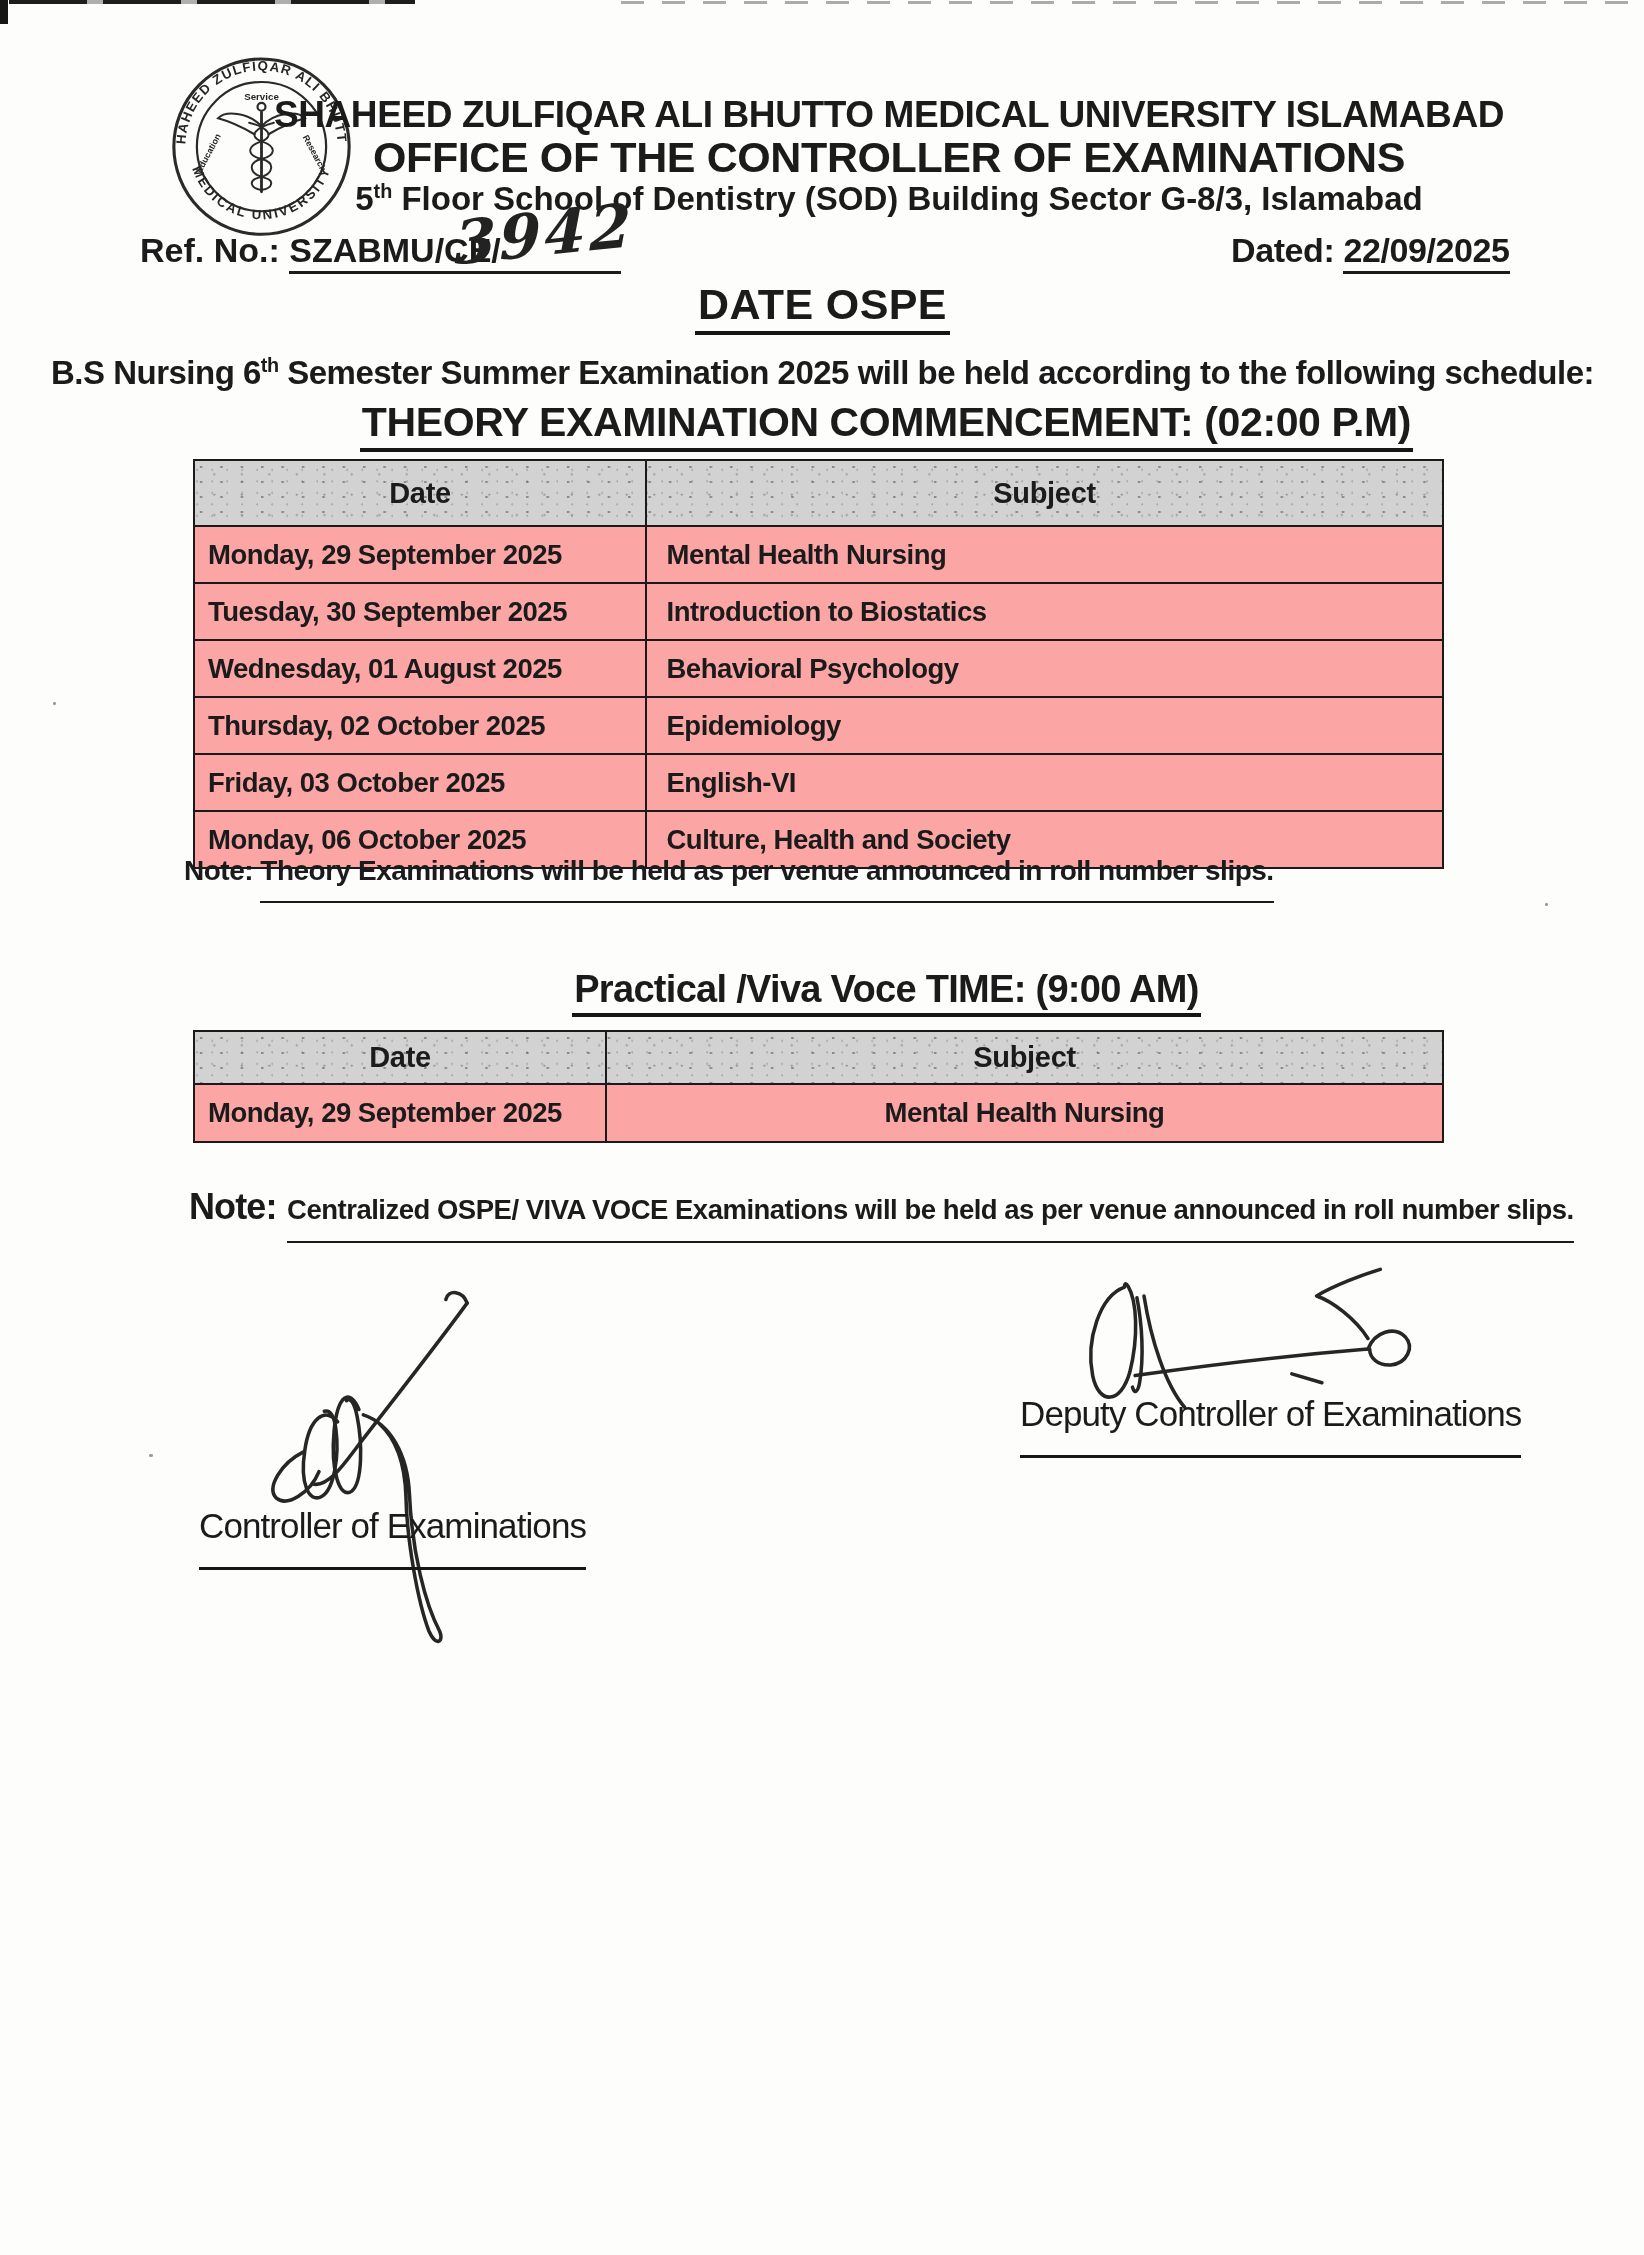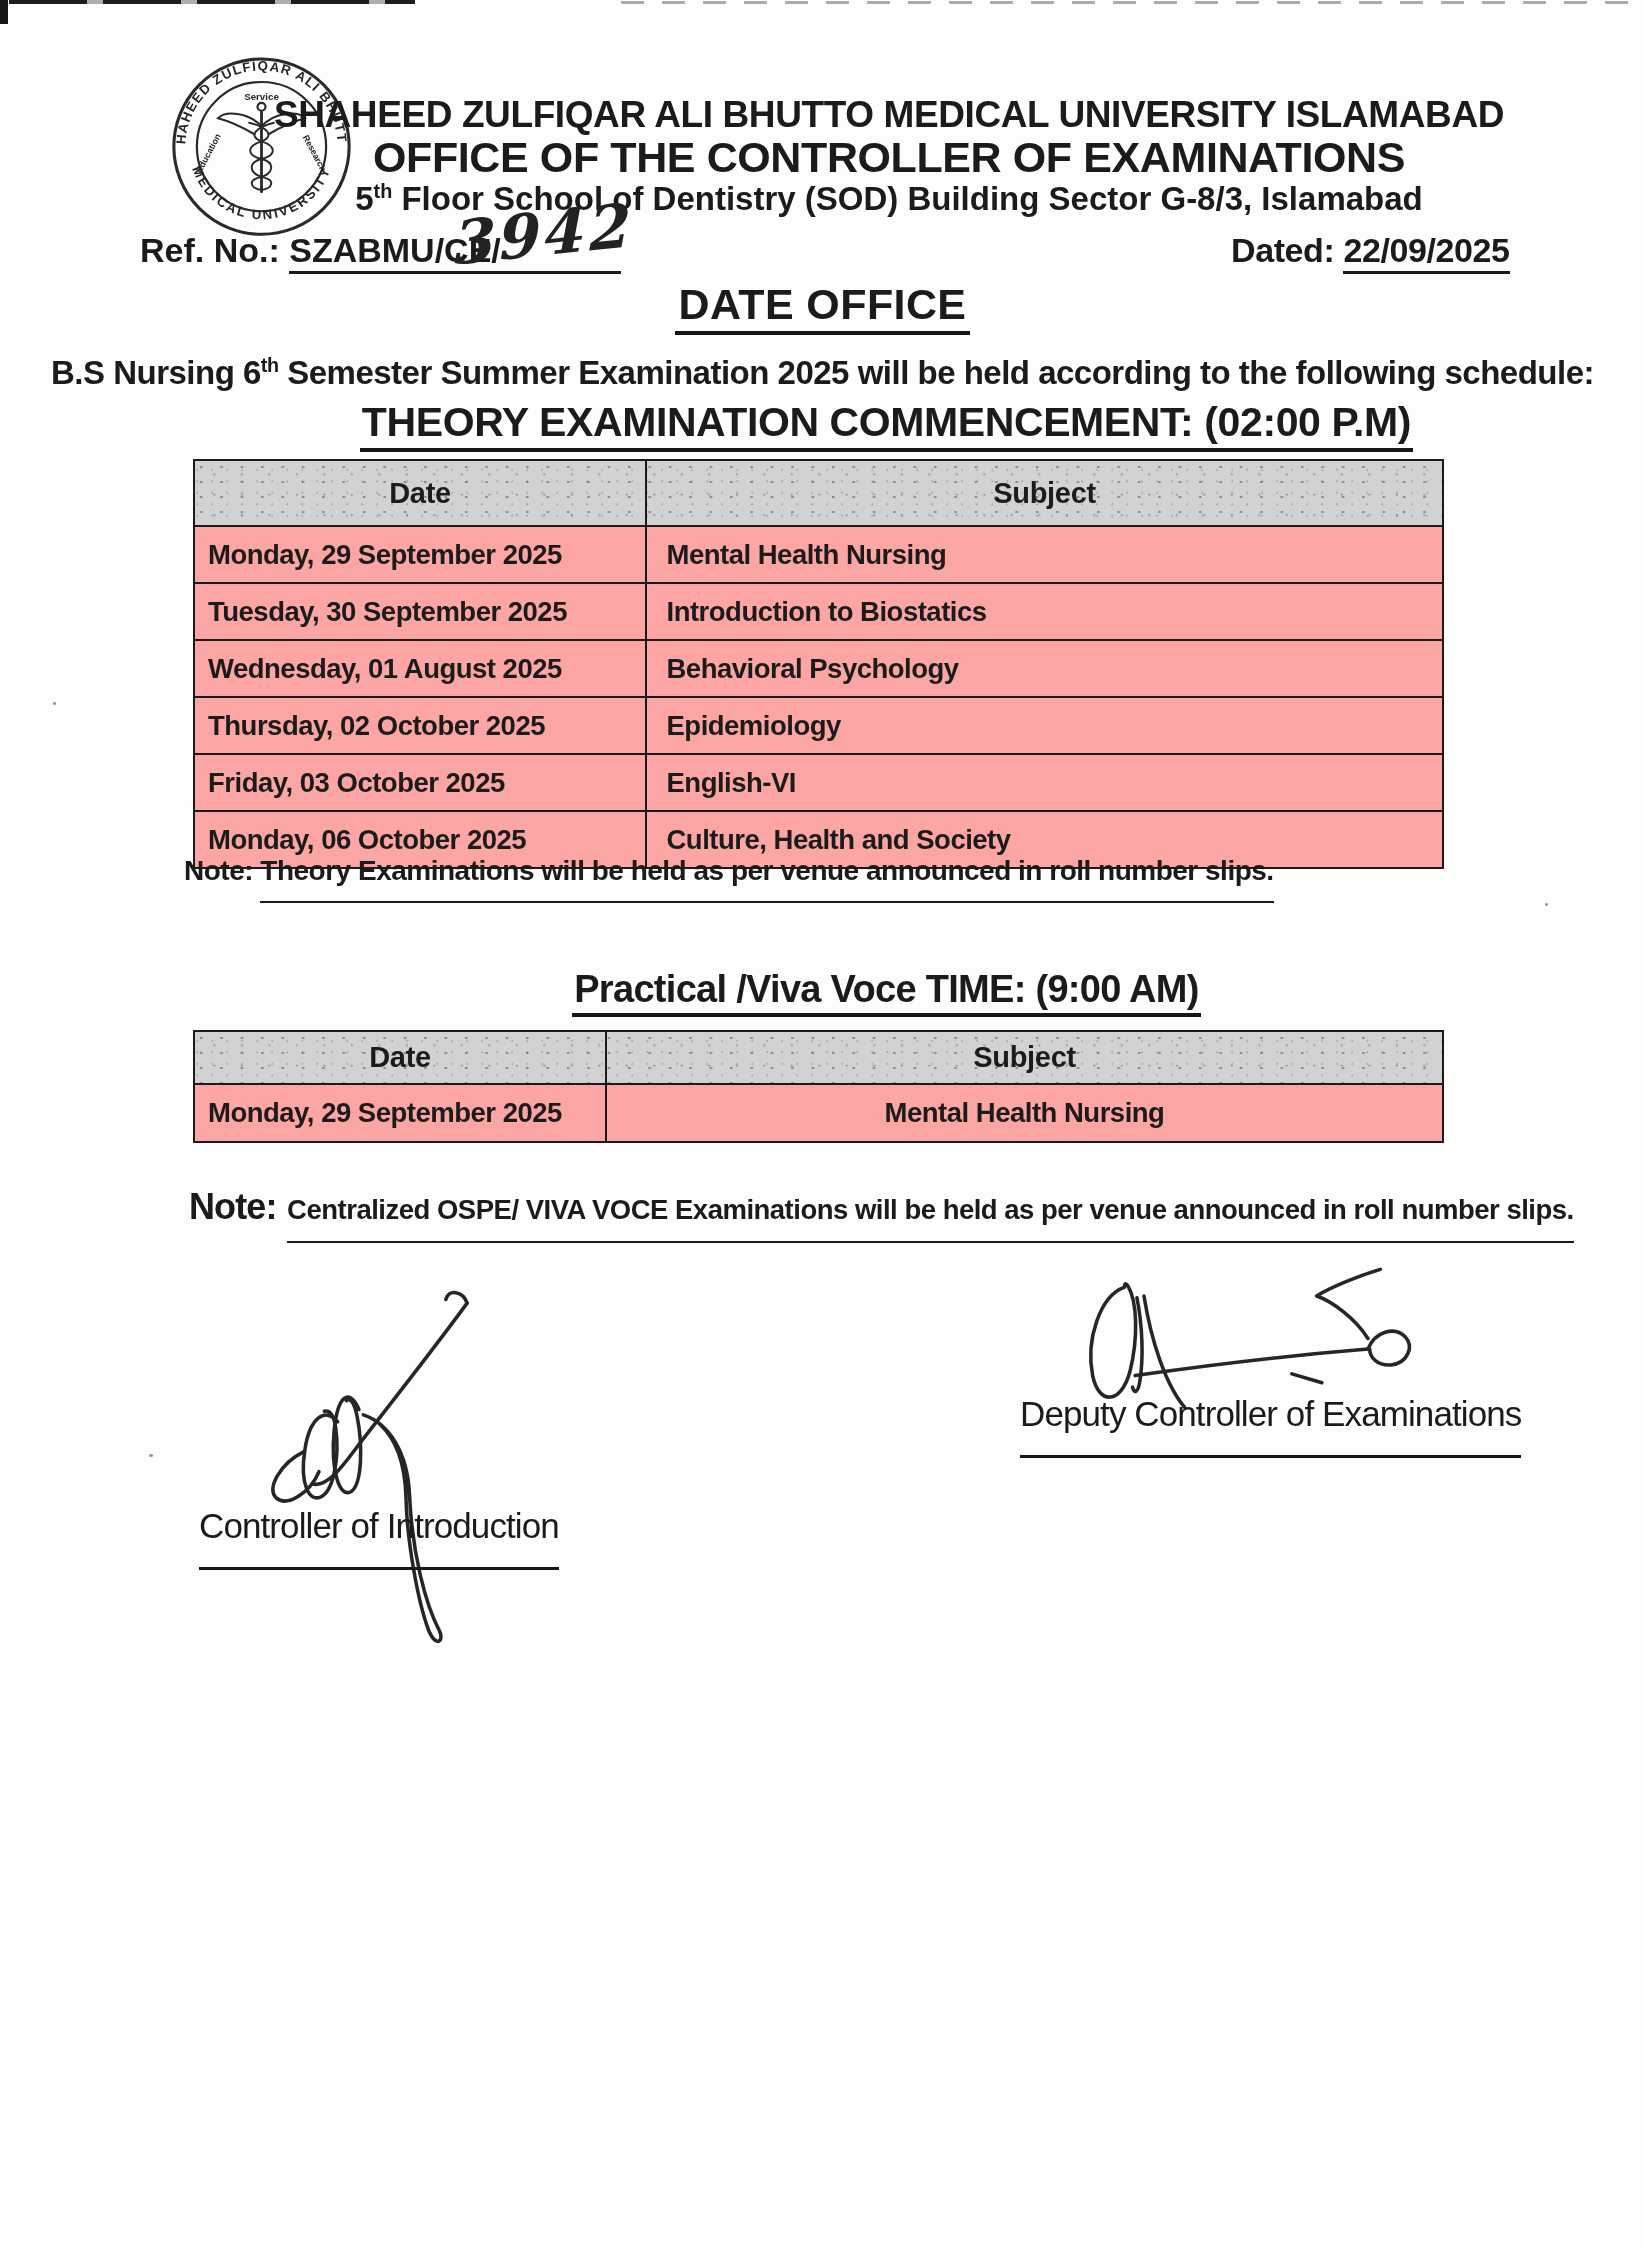--- a/index.html
+++ b/index.html
@@ -137,21 +137,21 @@
   <div class="abs ref-line ref-label b">
     <span>Ref. No.:</span>
     <span class="u3"><span>SZABMU/CE/</span><span class="ref-tail"></span></span>
   </div>
   <div class="abs handwritten">3942</div>
   <div class="abs dated b">
     <span>Dated:</span>
     <span class="u3">22/09/2025</span>
   </div>
 
-  <div class="abs title b"><span>DATE OFFICE</span></div>
+  <div class="abs title b"><span>DATE OSPE</span></div>
 
   <div class="abs intro b"><span>B.S Nursing 6</span><sup>th</sup><span> Semester Summer Examination 2025 will be held according to the following schedule:</span></div>
 
   <div class="abs sec-head theory-head b"><span>THEORY EXAMINATION COMMENCEMENT: (02:00 P.M)</span></div>
 
   <div class="abs tbl t-theory">
     <div class="trow thead">
       <div class="cell c-date">Date</div>
       <div class="cell c-subj">Subject</div>
     </div>
@@ -216,16 +216,16 @@
   <div class="abs sig-label lab-right">Deputy Controller of Examinations</div>
 
   <svg class="abs sigsvg" style="left:131px;top:1271px;" width="541" height="395" viewBox="0 0 610 445">
     <path class="sig-stroke" d="M 379 36 C 374 22 358 20 355 32"></path>
     <path class="sig-stroke" d="M 379 36 C 338 92 292 150 255 198 C 240 218 222 244 205 240"></path>
     <path class="sig-stroke" d="M 233 170 C 219 152 201 166 196 202 C 190 240 201 262 215 254 C 229 246 235 208 231 178 C 229 162 224 156 218 158"></path>
     <path class="sig-stroke" d="M 257 156 C 247 132 233 138 229 180 C 225 224 235 258 249 248 C 261 238 261 194 255 164 C 252 148 247 142 243 146"></path>
     <path class="sig-stroke" d="M 194 204 C 170 216 152 244 164 256 C 176 266 202 250 212 226"></path>
     <path class="sig-stroke" d="M 262 162 C 292 172 312 206 314 252 C 317 318 332 376 348 406 C 353 418 344 424 336 406 C 323 372 311 302 310 254 C 309 220 300 190 280 172"></path>
   </svg>
-  <div class="abs sig-label lab-left">Controller of Introduction</div>
+  <div class="abs sig-label lab-left">Controller of Examinations</div>
 
 </div>
 
 
 </body></html>

